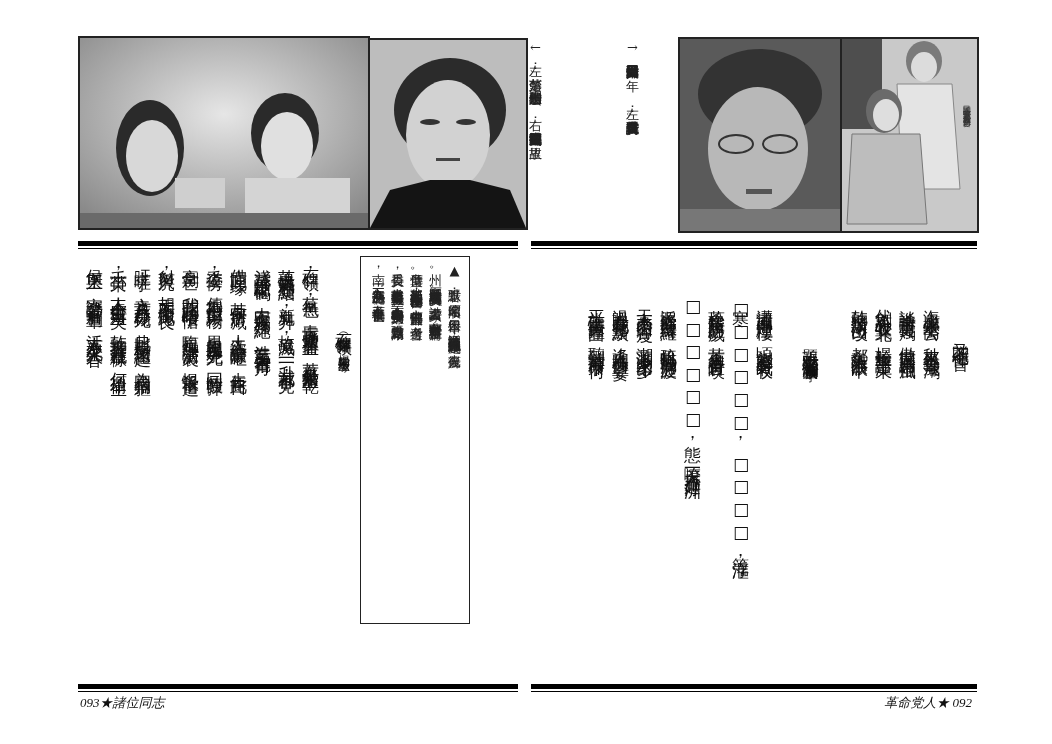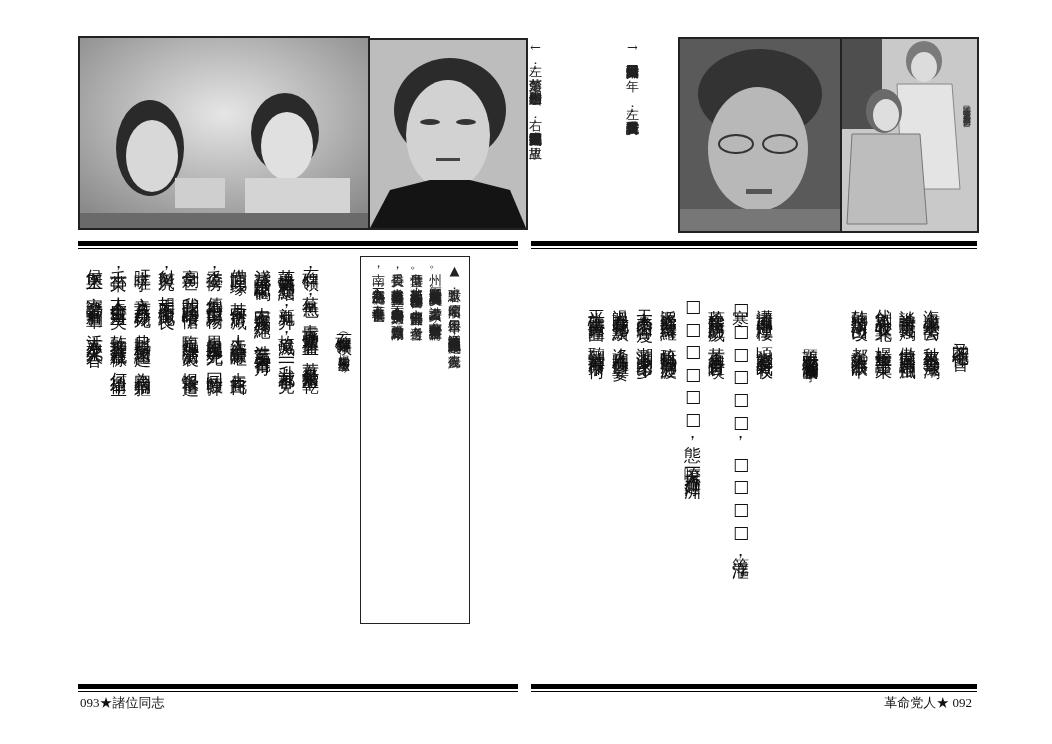--- a/index.html
+++ b/index.html
@@ -14,21 +14,21 @@
   .rule-thin { position:absolute; height:1px; background:#000; }
   .poem { position:absolute; writing-mode:vertical-rl; text-orientation:upright;
           font-size:17px; line-height:24px; letter-spacing:2.6px; }
   .poem .line { display:block; }
   .title { position:absolute; writing-mode:vertical-rl; text-orientation:upright;
            font-size:17px; letter-spacing:2.5px; }
   .note { font-size:12px; letter-spacing:1px; }
   .bio { position:absolute; border:1.5px solid #222; writing-mode:vertical-rl;
          text-orientation:upright; font-size:13px; line-height:19px; letter-spacing:0.5px;
          padding:6px 5px; box-sizing:border-box; color:#222; }
-  .footer { position:absolute; font-size:13px; font-family:"Liberation Serif",serif; }
+  .footer { position:absolute; font-size:13px; font-family:"Liberation Serif",serif;font-style:italic; }
 </style>
 </head>
 <body>
 
 <div class="photo" style="left:78px;top:36px;width:288px;height:190px;">
   <svg viewBox="0 0 288 190" preserveAspectRatio="none">
     <defs>
       <radialGradient id="bg1" cx="50%" cy="40%" r="70%">
         <stop offset="0%" stop-color="#e6e6e6"></stop>
           <stop offset="100%" stop-color="#8a8a8a"></stop>

